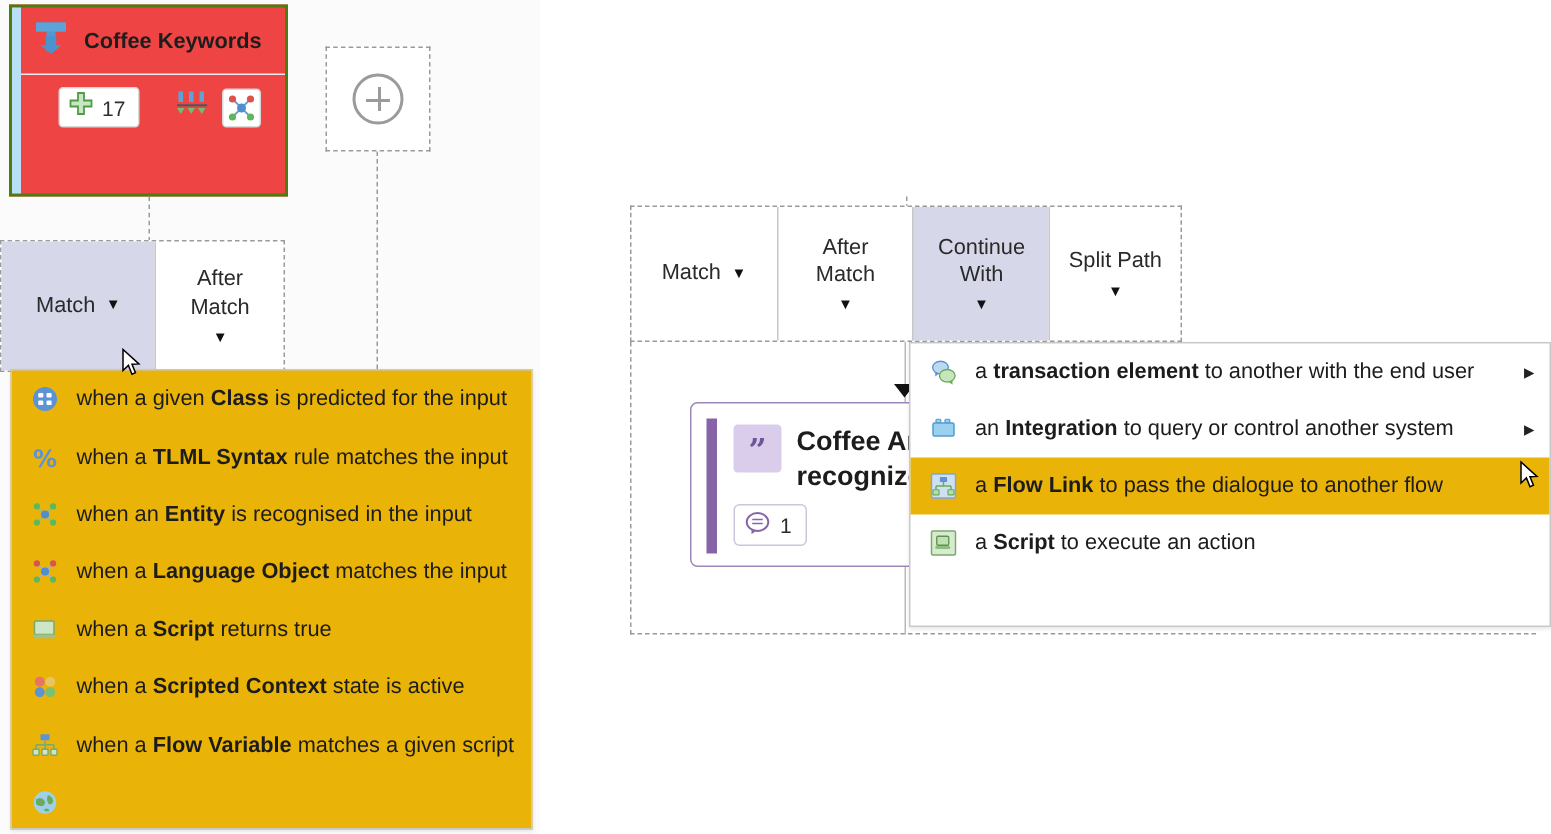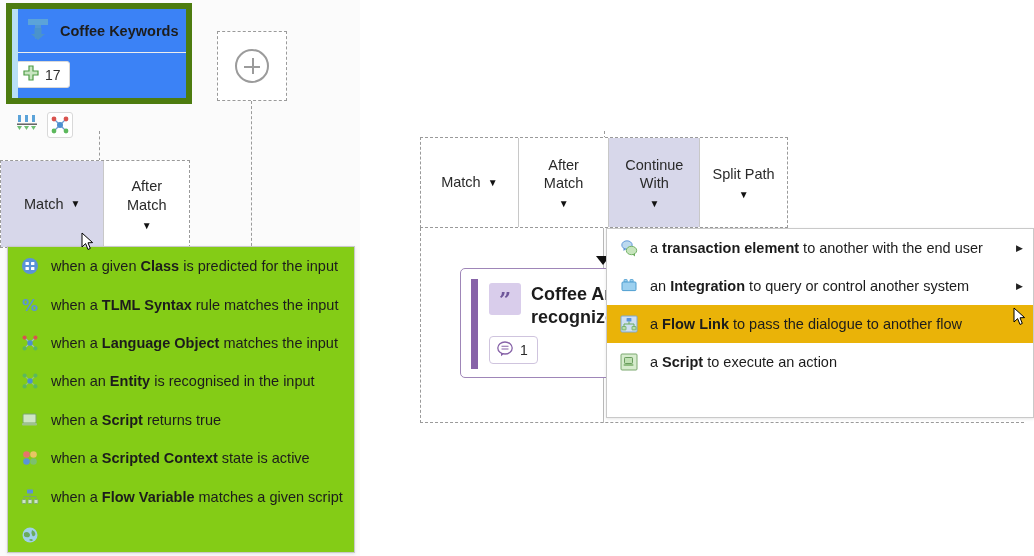--- a/index.html
+++ b/index.html
@@ -10,31 +10,31 @@
     overflow: hidden;
   }
   #root { position: relative; width: 1034px; height: 556px; background:#fff; }
 
   
   .canvas-left  { position:absolute; left:0;   top:0; width:360px;  height:556px; background:#fbfbfb; }
   .canvas-right { position:absolute; left:360px; top:0; width:674px; height:556px; background:#ffffff; }
 
   
   .node-card {
-    position:absolute; left:6px; top:3px; width:186px; height:101px;
-    background:#3b82f6; border:6px solid #4d7c0f;
+    position:absolute; left:6px; top:3px; width:186px; height:128px;
+    background:#ef4444; border:2px solid #4d7c0f;
     display:flex; flex-direction:column;
   }
   .node-accent { position:absolute; left:0; top:0; width:6px; height:100%; background:#b8dff5; }
   .node-head {
     display:flex; align-items:center; gap:9px;
     padding:7px 8px 6px 13px; border-bottom:1px solid #ededed;
   }
   .node-title { font-size:14.5px; font-weight:bold; color:#1d1d1d; white-space:nowrap; }
-  .node-body { padding:8px 8px 6px 4px; display:flex; flex-direction:column; gap:24px; }
+  .node-body { padding:8px 8px 6px 31px; display:flex; flex-direction:row; gap:24px; }
   .pill {
     display:inline-flex; align-items:center; gap:5px;
     border:1px solid #d9d9d9; border-radius:3px; background:#fff;
     padding:3px 8px 3px 5px; width:max-content; height:27px;
   }
   .pill-count { font-size:14px; color:#2f2f2f; }
   .node-row2 { display:flex; align-items:center; gap:9px; }
   .icon-btn {
     width:26px; height:26px; border:1px solid #d9d9d9; border-radius:3px;
     background:#fff; display:flex; align-items:center; justify-content:center;
@@ -73,21 +73,21 @@
   }
   .tab + .tab { border-left:1px solid #c8c8c8;flex-direction:column; }
   .tab.active { background:#d7d7ea; }
   .caret { font-size:10px; color:#111; line-height:1; }
   .tab-l-1 { width:103px; }
   .tab-l-2 { width:86px; }
 
   
   .menu-left {
     position:absolute; left:7px; top:246px; width:348px; height:307px;
-    background:#84cc16; border:1px solid #c9c9c9;
+    background:#eab308; border:1px solid #c9c9c9;
     box-shadow:0 1px 3px rgba(0,0,0,.10);
   }
   .menu-item {
     display:flex; align-items:center; gap:11px;
     height:38.4px; padding:0 10px 0 12px;
     font-size:14.5px; color:#1c1c1c; white-space:nowrap;
   }
   .menu-item.selected { background:#eab308; }
   .mi-icon { width:20px; height:20px; flex:0 0 20px; display:flex; align-items:center; justify-content:center; }
   .mi-text b { font-weight:bold; }
@@ -247,53 +247,53 @@
         <svg width="18" height="18" viewBox="0 0 18 18">
           <text x="1" y="15" font-family="DejaVu Sans, sans-serif" font-size="16" font-weight="bold" fill="#5b93d6">%</text>
         </svg>
       </span>
       <span class="mi-text"><span>when a </span><b>TLML Syntax</b><span> rule matches the input</span></span>
     </div>
 
     <div class="menu-item">
       <span class="mi-icon">
         <svg width="18" height="18" viewBox="0 0 20 20">
+          <g stroke="#8fbf8f" stroke-width="1.2">
+            <line x1="10" y1="10" x2="4" y2="4"></line>
+              <line x1="10" y1="10" x2="16" y2="4"></line>
+            <line x1="10" y1="10" x2="4" y2="16"></line>
+              <line x1="10" y1="10" x2="16" y2="16"></line>
+          </g>
+          <circle cx="10" cy="10" r="3" fill="#4d8fd0"></circle>
+          <circle cx="4" cy="4" r="2.3" fill="#5cb85c"></circle>
+            <circle cx="16" cy="4" r="2.3" fill="#5cb85c"></circle>
+          <circle cx="4" cy="16" r="2.3" fill="#5cb85c"></circle>
+            <circle cx="16" cy="16" r="2.3" fill="#5cb85c"></circle>
+        </svg>
+      </span>
+      <span class="mi-text"><span>when an </span><b>Entity</b><span> is recognised in the input</span></span>
+    </div>
+
+    <div class="menu-item">
+      <span class="mi-icon">
+        <svg width="18" height="18" viewBox="0 0 20 20">
           <g stroke="#9ab6d8" stroke-width="1.2">
             <line x1="10" y1="10" x2="4" y2="4"></line>
               <line x1="10" y1="10" x2="16" y2="4"></line>
             <line x1="10" y1="10" x2="4" y2="16"></line>
               <line x1="10" y1="10" x2="16" y2="16"></line>
           </g>
           <circle cx="10" cy="10" r="3" fill="#4d8fd0"></circle>
           <circle cx="4" cy="4" r="2.3" fill="#d9534f"></circle>
             <circle cx="16" cy="4" r="2.3" fill="#d9534f"></circle>
           <circle cx="4" cy="16" r="2.3" fill="#5cb85c"></circle>
             <circle cx="16" cy="16" r="2.3" fill="#5cb85c"></circle>
         </svg>
       </span>
       <span class="mi-text"><span>when a </span><b>Language Object</b><span> matches the input</span></span>
-    </div>
-
-    <div class="menu-item">
-      <span class="mi-icon">
-        <svg width="18" height="18" viewBox="0 0 20 20">
-          <g stroke="#8fbf8f" stroke-width="1.2">
-            <line x1="10" y1="10" x2="4" y2="4"></line>
-              <line x1="10" y1="10" x2="16" y2="4"></line>
-            <line x1="10" y1="10" x2="4" y2="16"></line>
-              <line x1="10" y1="10" x2="16" y2="16"></line>
-          </g>
-          <circle cx="10" cy="10" r="3" fill="#4d8fd0"></circle>
-          <circle cx="4" cy="4" r="2.3" fill="#5cb85c"></circle>
-            <circle cx="16" cy="4" r="2.3" fill="#5cb85c"></circle>
-          <circle cx="4" cy="16" r="2.3" fill="#5cb85c"></circle>
-            <circle cx="16" cy="16" r="2.3" fill="#5cb85c"></circle>
-        </svg>
-      </span>
-      <span class="mi-text"><span>when an </span><b>Entity</b><span> is recognised in the input</span></span>
     </div>
 
     <div class="menu-item">
       <span class="mi-icon">
         <svg width="18" height="18" viewBox="0 0 18 18">
           <rect x="2" y="3" width="13" height="9" rx="1" fill="#cfe6c4" stroke="#7aa86e" stroke-width="1"></rect>
           <rect x="1" y="12" width="15" height="2.5" rx="1" fill="#9fc18f"></rect>
         </svg>
       </span>
       <span class="mi-text"><span>when a </span><b>Script</b><span> returns true</span></span>

